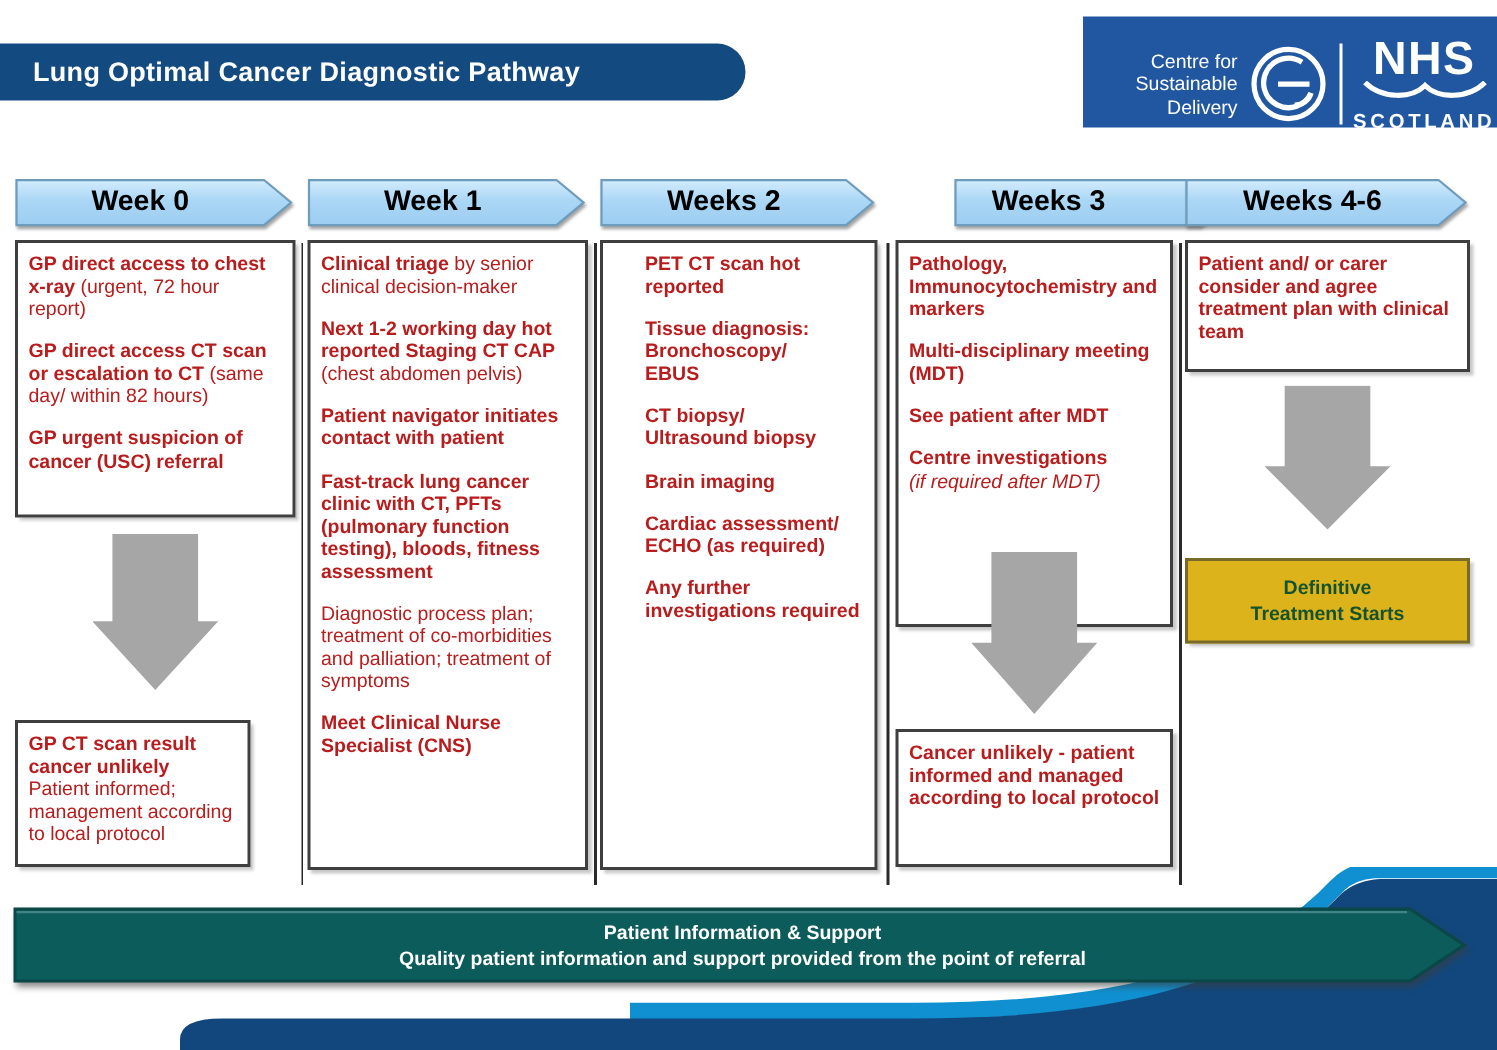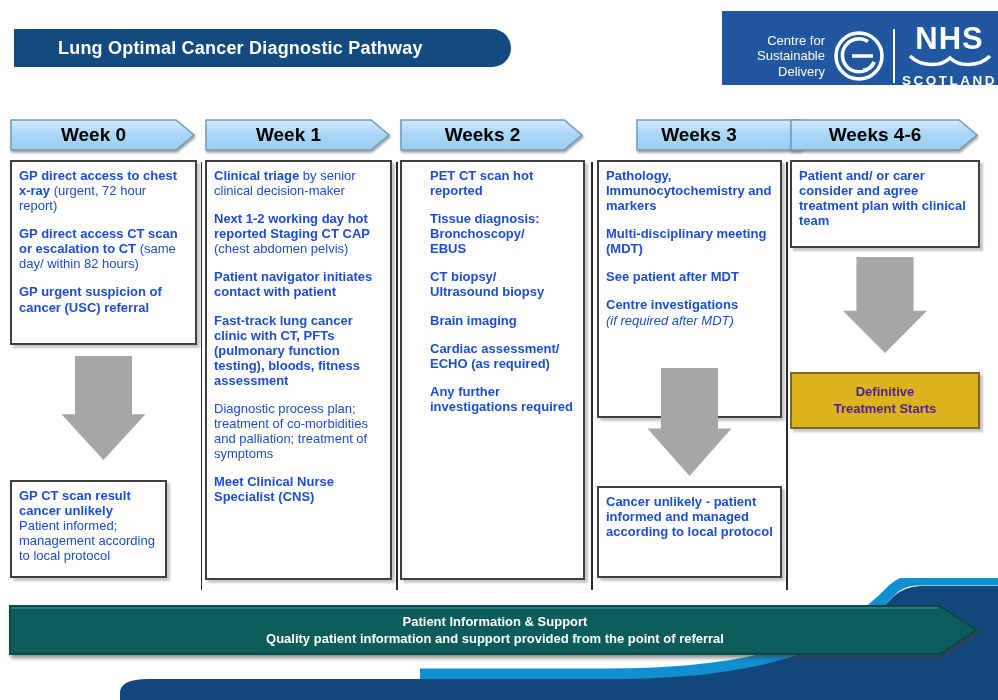--- a/index.html
+++ b/index.html
@@ -9,53 +9,53 @@
     font-family:"Liberation Sans", sans-serif;
     --navy:#134a80;
     --logo-blue:#2157a0;
     --arrow-gray:#a6a6a6;
     --gold:#ddb31c;
     --teal:#0d5c5c;
     --wave-navy:#11477d;
     --wave-blue:#1090d0;
   }
   .title-banner{
-    position:absolute;left:14px;top:29px;width:497px;height:38px;
+    position:absolute;left:0;top:29px;width:497px;height:38px;
     background:var(--navy);border-radius:0 19px 19px 0;
     color:#fff;font-weight:bold;font-size:18px;line-height:38px;
-    padding-left:44px;box-sizing:border-box;letter-spacing:.2px;
+    padding-left:22px;box-sizing:border-box;letter-spacing:.2px;
   }
   .logo-box{
     position:absolute;left:722px;top:11px;width:287px;height:74px;
     background:var(--logo-blue);color:#fff;
     display:flex;align-items:center;justify-content:flex-end;
     gap:7px;padding:16px 12px 0 6px;box-sizing:border-box;
   }
   .logo-org{text-align:right;font-size:13px;line-height:1.18;}
   .logo-divider{width:2px;height:54px;background:#fff;}
   .logo-nhs{text-align:center;}
   .nhs-word{font-size:31px;font-weight:bold;letter-spacing:1px;line-height:.95;}
   .nhs-region{font-size:13.5px;font-weight:bold;letter-spacing:2.5px;margin-top:1px;}
   .col-header{position:absolute;height:34px;}
   .col-header svg{filter:drop-shadow(1.5px 2.5px 1px rgba(90,90,90,.55));display:block;}
   .hdr-label{
     position:absolute;left:0;top:0;height:34px;right:20px;
     text-align:center;line-height:33px;font-size:19px;font-weight:bold;color:#000;
   }
   .pbox{
     position:absolute;background:#fff;border:2px solid #3f3f3f;box-sizing:border-box;
-    padding:6px 7px;font-size:13px;line-height:1.16;color:#1d4ed8;
+    padding:6px 7px;font-size:13px;line-height:1.16;color:#b91c1c;
     box-shadow:2.5px 2.5px 2px rgba(0,0,0,.22);
   }
   .pbox p{margin:0 0 13px 0;}
   .pbox p:last-child{margin-bottom:0;}
   .pbox .b{font-weight:bold;}
   .pbox .i{font-style:italic;}
   .pbox.gold{
-    background:var(--gold);border:2px solid #776a2a;color:#4c1d95;
+    background:var(--gold);border:2px solid #776a2a;color:#14532d;
     display:flex;flex-direction:column;justify-content:center;text-align:center;
     line-height:1.3;
   }
   .pbox.gold p{margin:0;}
   .gray-arrow{
     position:absolute;background:var(--arrow-gray);
     clip-path:polygon(16% 0,84% 0,84% 56%,100% 56%,50% 100%,0 56%,16% 56%);
   }
   .sep{position:absolute;top:162px;height:428px;width:1.5px;background:#2a2a2a;}
   .bottom-deco{position:absolute;left:0;top:578px;width:998px;height:122px;}

